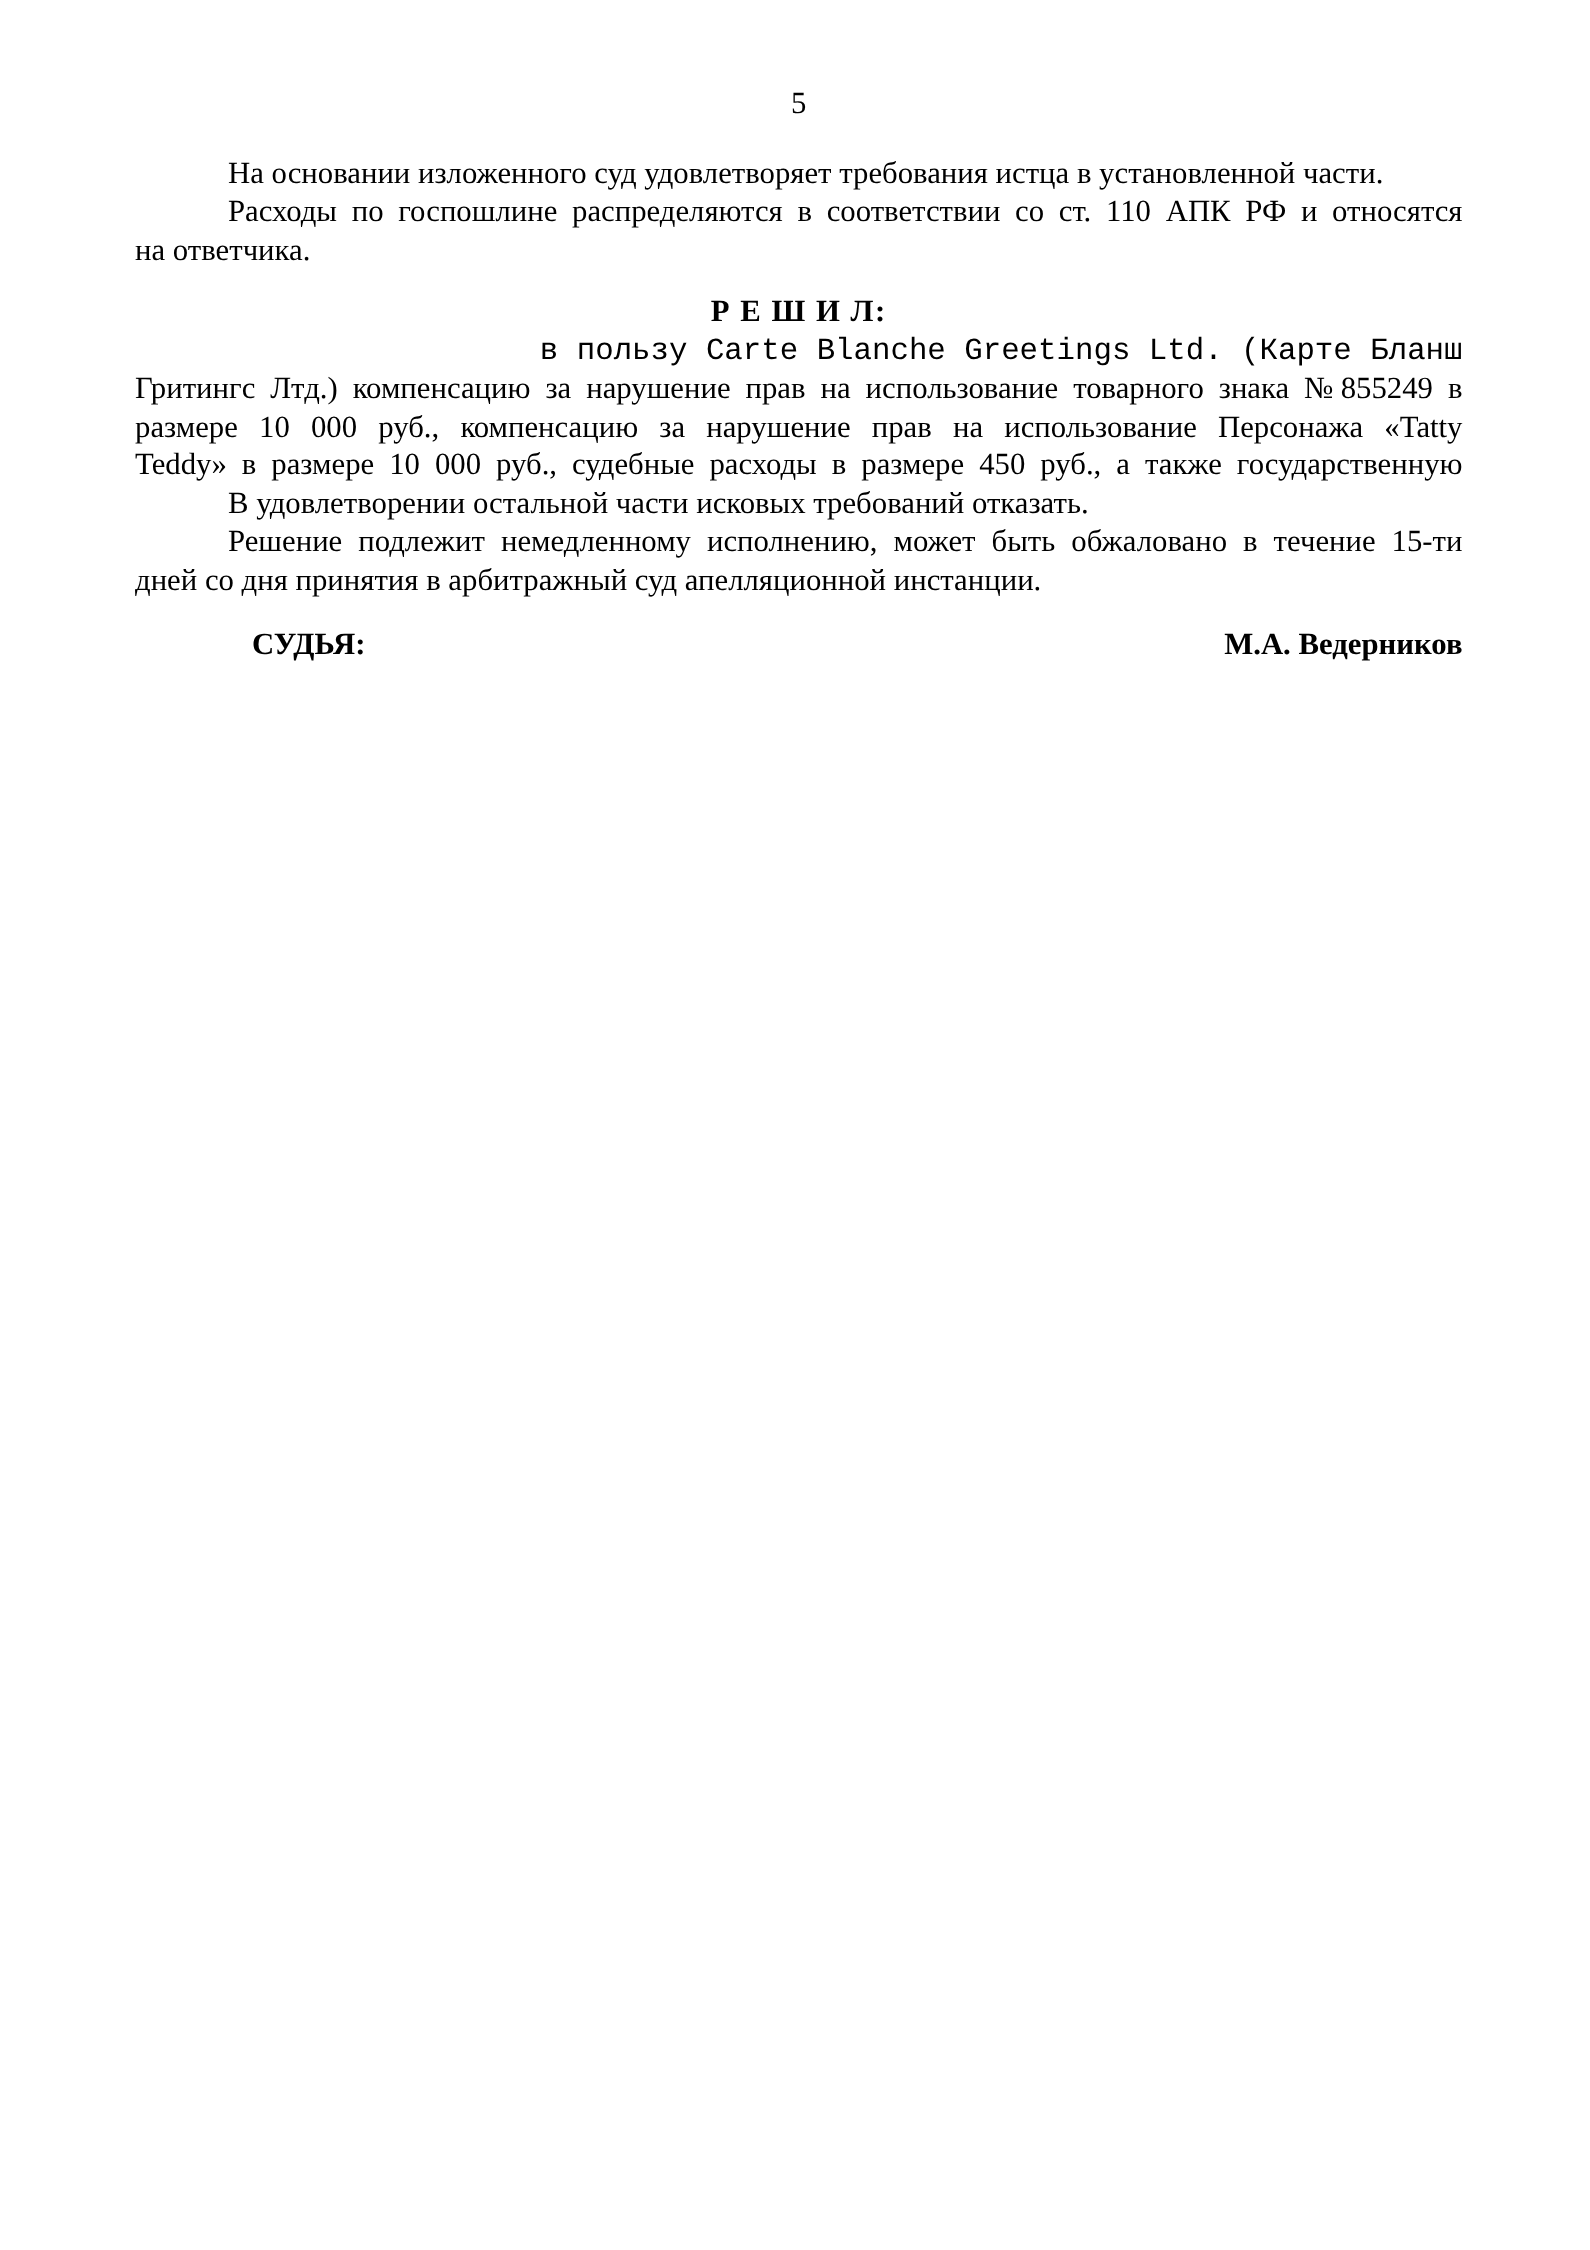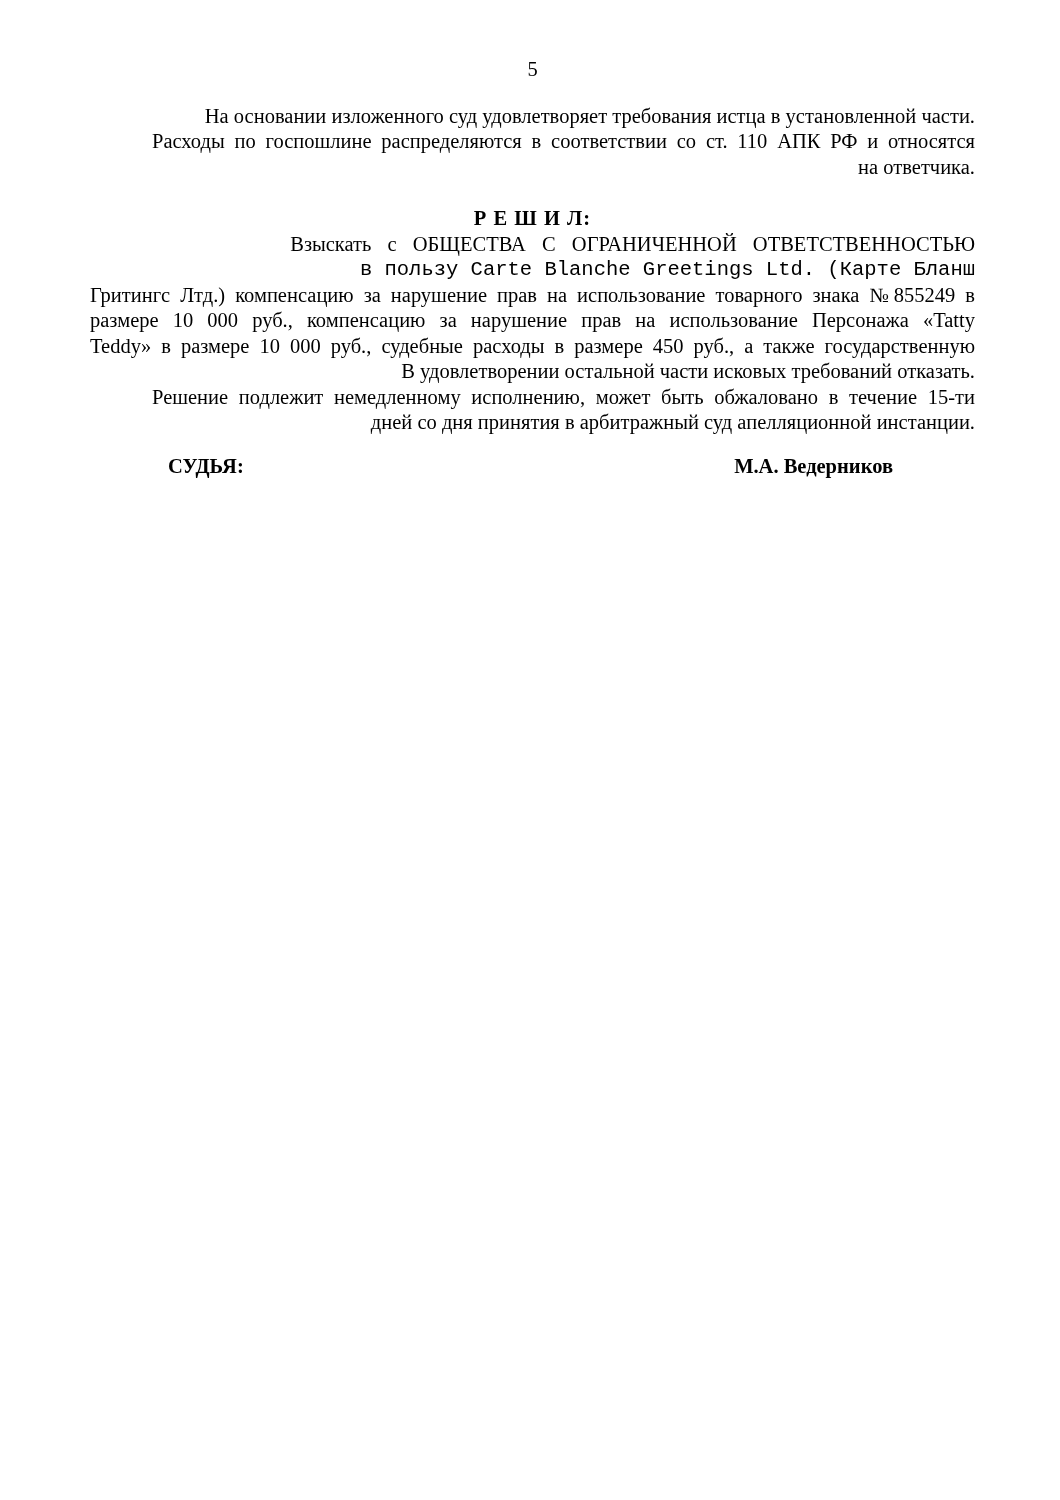--- a/index.html
+++ b/index.html
@@ -18,54 +18,53 @@
     font-size: 20.5px;
     line-height: 25.5px;
     color: #000000;
     overflow: hidden;
   }
   .pageno {
     text-align: center;
     margin-bottom: 21px;
   }
   .line {
-    text-align: right;
+    text-align: left;
   }
   .jline {
     text-align: justify;
     text-align-last: justify;
   }
   .indent {
     text-indent: 62px;
   }
   .heading {
     text-align: center;
     font-weight: bold;
-    margin-top: 26px;
+    margin-top: 16px;
     letter-spacing: 1px;
   }
   .spread {
     word-spacing: 11px;
   }
   .rline {
     text-align: right;
     font-family: Liberation Mono, monospace;
   }
   .sig-row {
     display: flex;
     justify-content: space-between;
     margin-top: 18px;
     font-weight: bold;
   }
   .sig-label {
     margin-left: 78px;
     font-family: Liberation Serif, serif;
   }
   .sig-name {
-    margin-right: 82px;
     text-align: right;
   }
 </style>
 </head>
 <body>
 
 <div class="page">
 
   <div class="pageno">5</div>
 
@@ -77,21 +76,20 @@
     <div class="jline indent">Расходы по госпошлине распределяются в соответствии со ст. 110 АПК РФ и относятся</div>
     <div class="line">на ответчика.</div>
   </div>
 
   <div>
   </div>
 
   <div class="heading">Р Е Ш И Л:</div>
 
   <div>
-    <div class="line indent spread">Взыскать с ОБЩЕСТВА С ОГРАНИЧЕННОЙ ОТВЕТСТВЕННОСТЬЮ</div>
     <div class="rline">в пользу Carte Blanche Greetings Ltd. (Карте Бланш</div>
     <div class="jline">Гритингс Лтд.) компенсацию за нарушение прав на использование товарного знака №855249 в</div>
     <div class="jline">размере 10 000 руб., компенсацию за нарушение прав на использование Персонажа «Tatty</div>
     <div class="jline">Teddy» в размере 10 000 руб., судебные расходы в размере 450 руб., а также государственную</div>
   </div>
 
   <div>
     <div class="line indent">В удовлетворении остальной части исковых требований отказать.</div>
   </div>
 

